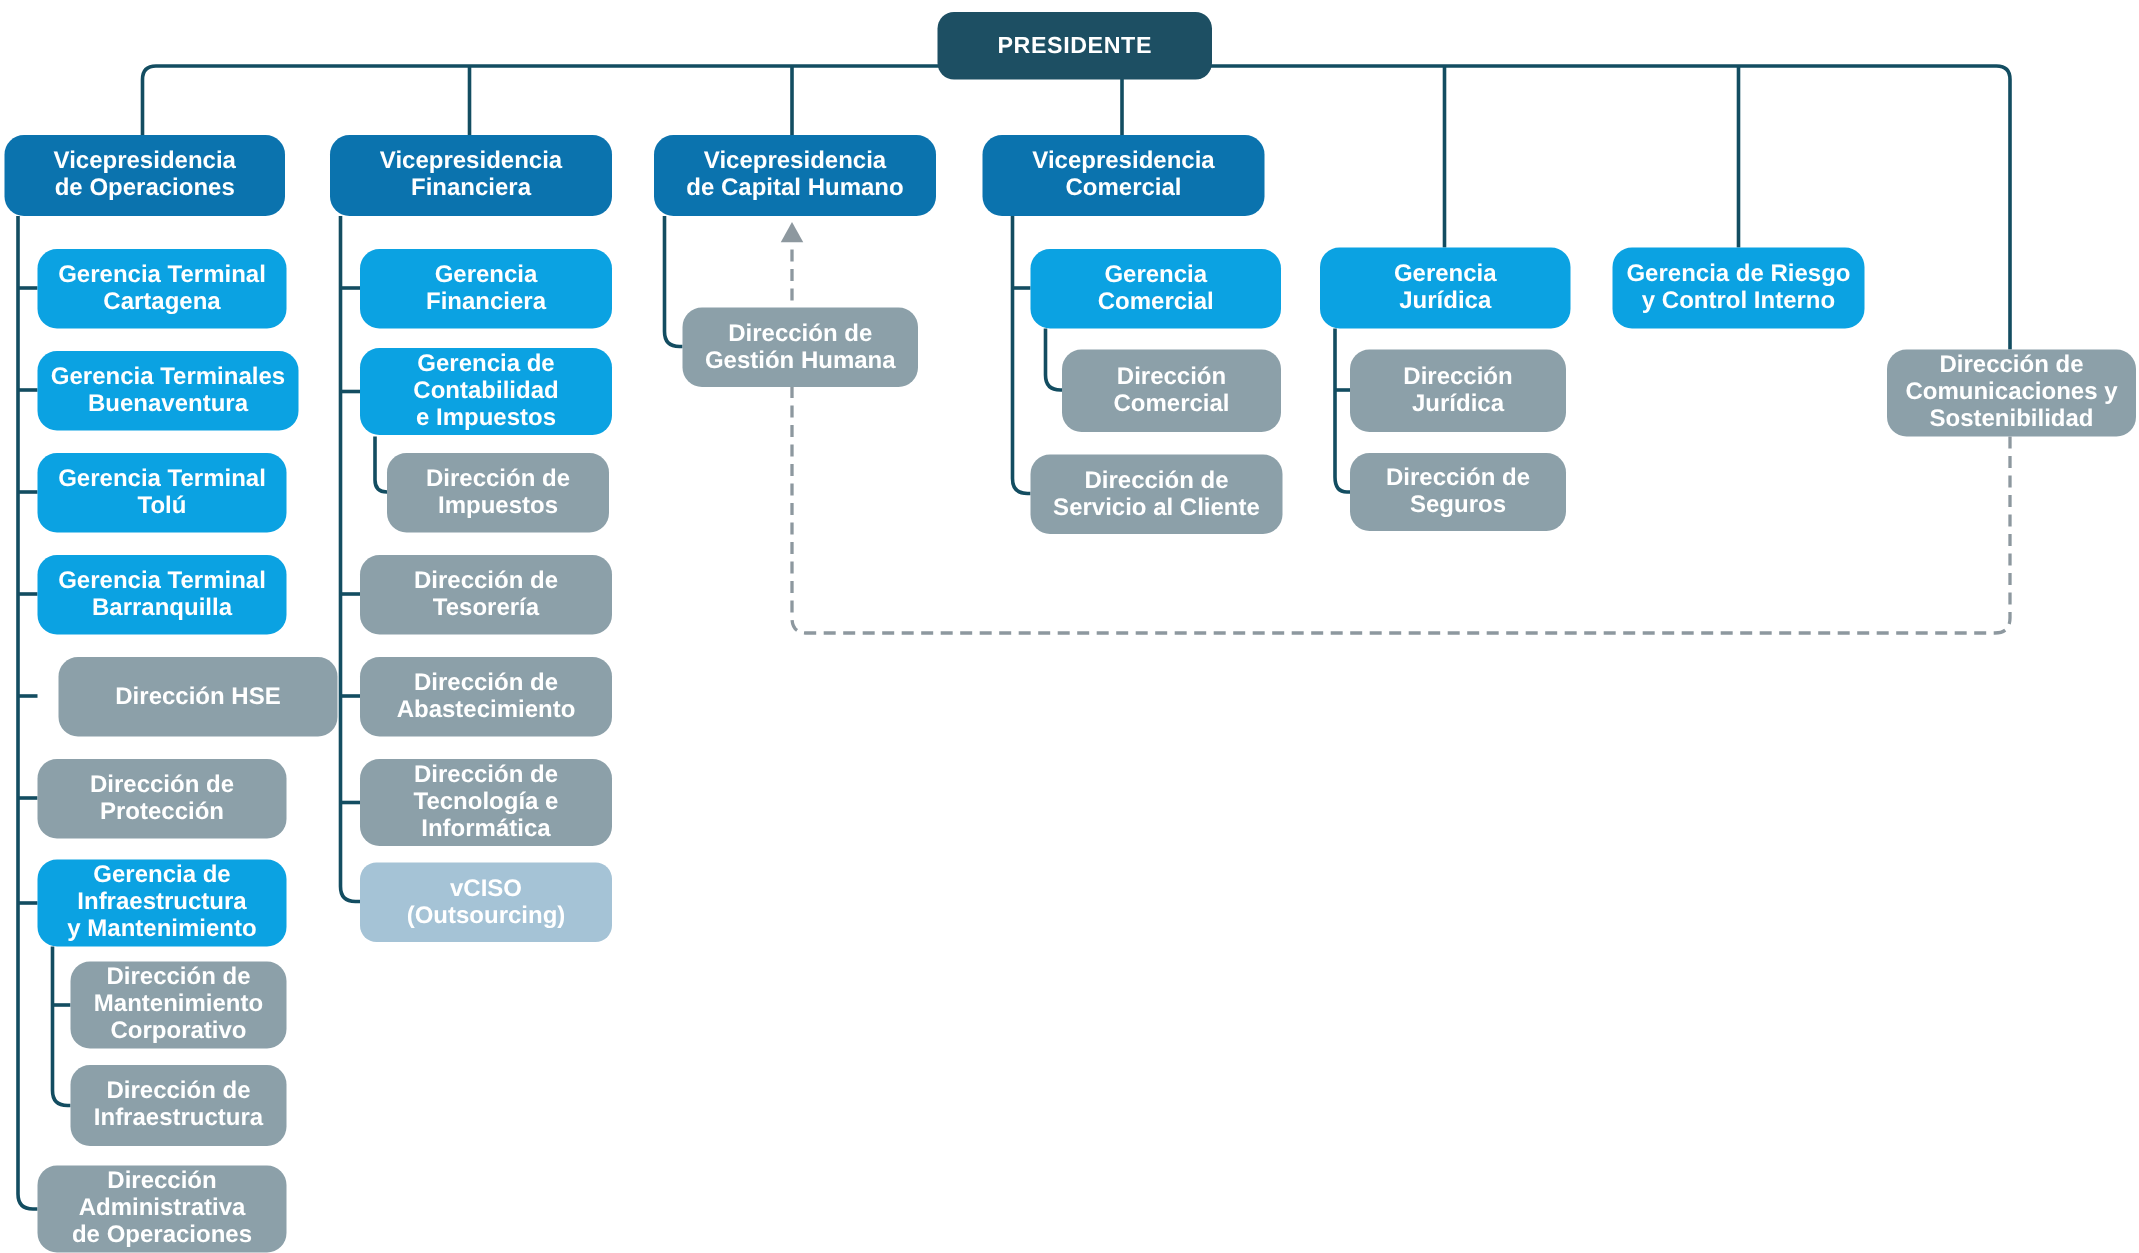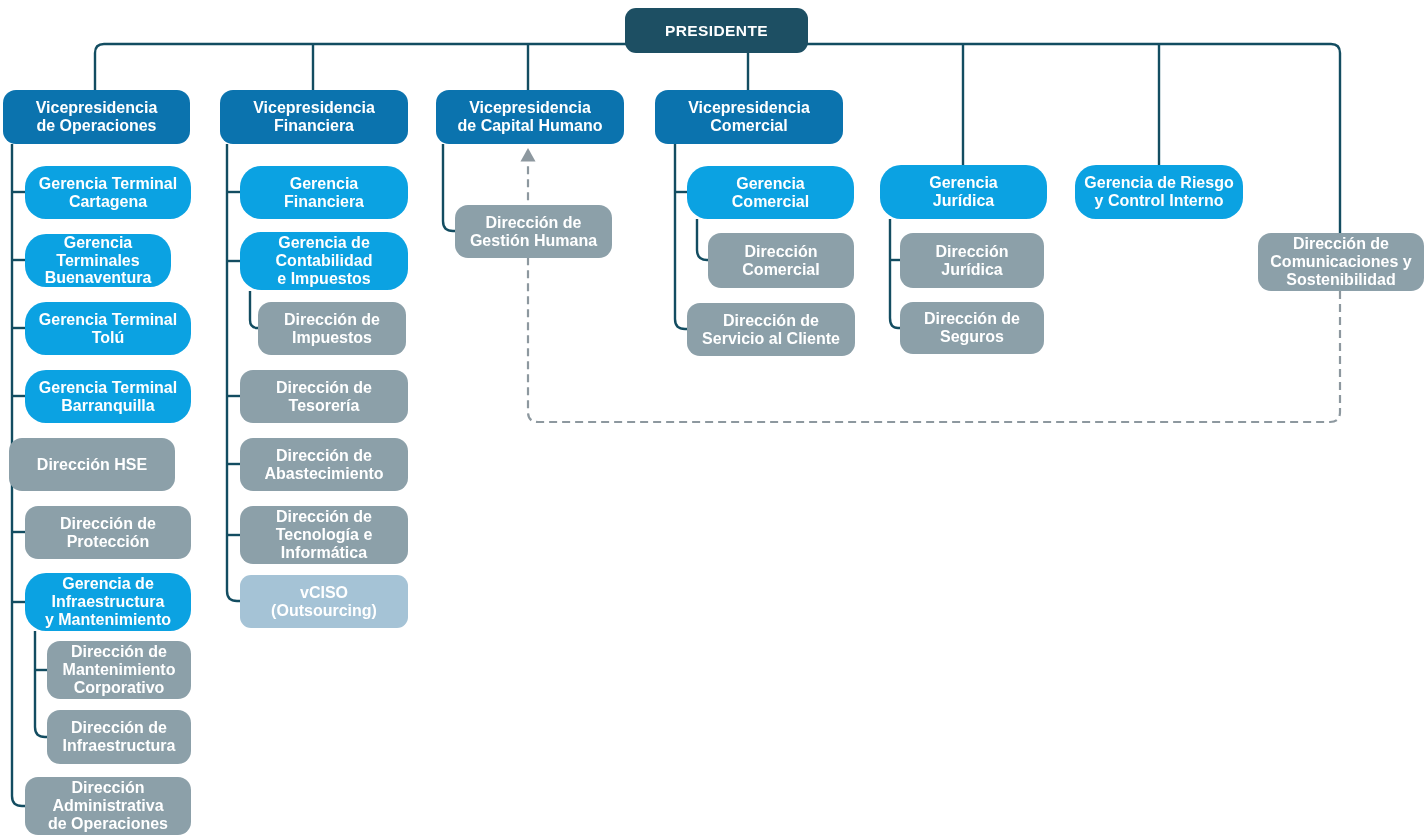--- a/index.html
+++ b/index.html
@@ -19,21 +19,21 @@
   .dashed-line{fill:none;stroke:var(--dashed-line-color);stroke-width:2.2;stroke-dasharray:8 5;}
   .dashed-arrow{fill:var(--dashed-line-color);stroke:none;}
   .org-box{
     position:absolute;z-index:1;border-radius:13px;
     display:flex;align-items:center;justify-content:center;text-align:center;
     color:var(--text-color);font-weight:bold;font-size:16px;line-height:1.12;
     white-space:pre-line;padding:4px 6px;
   }
   .lvl-root{background:var(--root-color);font-size:15.5px;letter-spacing:.4px;border-radius:11px;}
   .lvl-vp{background:var(--vp-color);}
-  .lvl-gerencia{background:var(--gerencia-color);border-radius:21px;}
+  .lvl-gerencia{background:var(--gerencia-color);}
   .lvl-direccion{background:var(--direccion-color);}
   .lvl-outsourced{background:var(--outsourced-color);border-radius:11px;}
 </style>
 </head>
 <body>
 
 <svg id="connectors" viewBox="0 0 1426 835" xmlns="http://www.w3.org/2000/svg">
 
   <path class="solid-line" d="M 95,90 L 95,53 Q 95,44 104,44 L 1331,44 Q 1340,44 1340,53 L 1340,233"></path>
   <path class="solid-line" d="M 313,44 L 313,90"></path>
@@ -80,27 +80,27 @@
 de Operaciones</div>
 <div class="org-box lvl-vp" style="left:220px;top:90px;width:188px;height:54px;">Vicepresidencia
 Financiera</div>
 <div class="org-box lvl-vp" style="left:436px;top:90px;width:188px;height:54px;">Vicepresidencia
 de Capital Humano</div>
 <div class="org-box lvl-vp" style="left:655px;top:90px;width:188px;height:54px;">Vicepresidencia
 Comercial</div>
 
 <div class="org-box lvl-gerencia" style="left:25px;top:166px;width:166px;height:53px;">Gerencia Terminal
 Cartagena</div>
-<div class="org-box lvl-gerencia" style="left:25px;top:234px;width:146px;height:53px;">Gerencia Terminales
+<div class="org-box lvl-gerencia" style="left:25px;top:234px;width:174px;height:53px;">Gerencia Terminales
 Buenaventura</div>
 <div class="org-box lvl-gerencia" style="left:25px;top:302px;width:166px;height:53px;">Gerencia Terminal
 Tolú</div>
 <div class="org-box lvl-gerencia" style="left:25px;top:370px;width:166px;height:53px;">Gerencia Terminal
 Barranquilla</div>
-<div class="org-box lvl-direccion" style="left:9px;top:438px;width:166px;height:53px;">Dirección HSE</div>
+<div class="org-box lvl-direccion" style="left:39px;top:438px;width:186px;height:53px;">Dirección HSE</div>
 <div class="org-box lvl-direccion" style="left:25px;top:506px;width:166px;height:53px;">Dirección de
 Protección</div>
 <div class="org-box lvl-gerencia" style="left:25px;top:573px;width:166px;height:58px;">Gerencia de
 Infraestructura
 y Mantenimiento</div>
 <div class="org-box lvl-direccion" style="left:47px;top:641px;width:144px;height:58px;">Dirección de
 Mantenimiento
 Corporativo</div>
 <div class="org-box lvl-direccion" style="left:47px;top:710px;width:144px;height:54px;">Dirección de
 Infraestructura</div>

